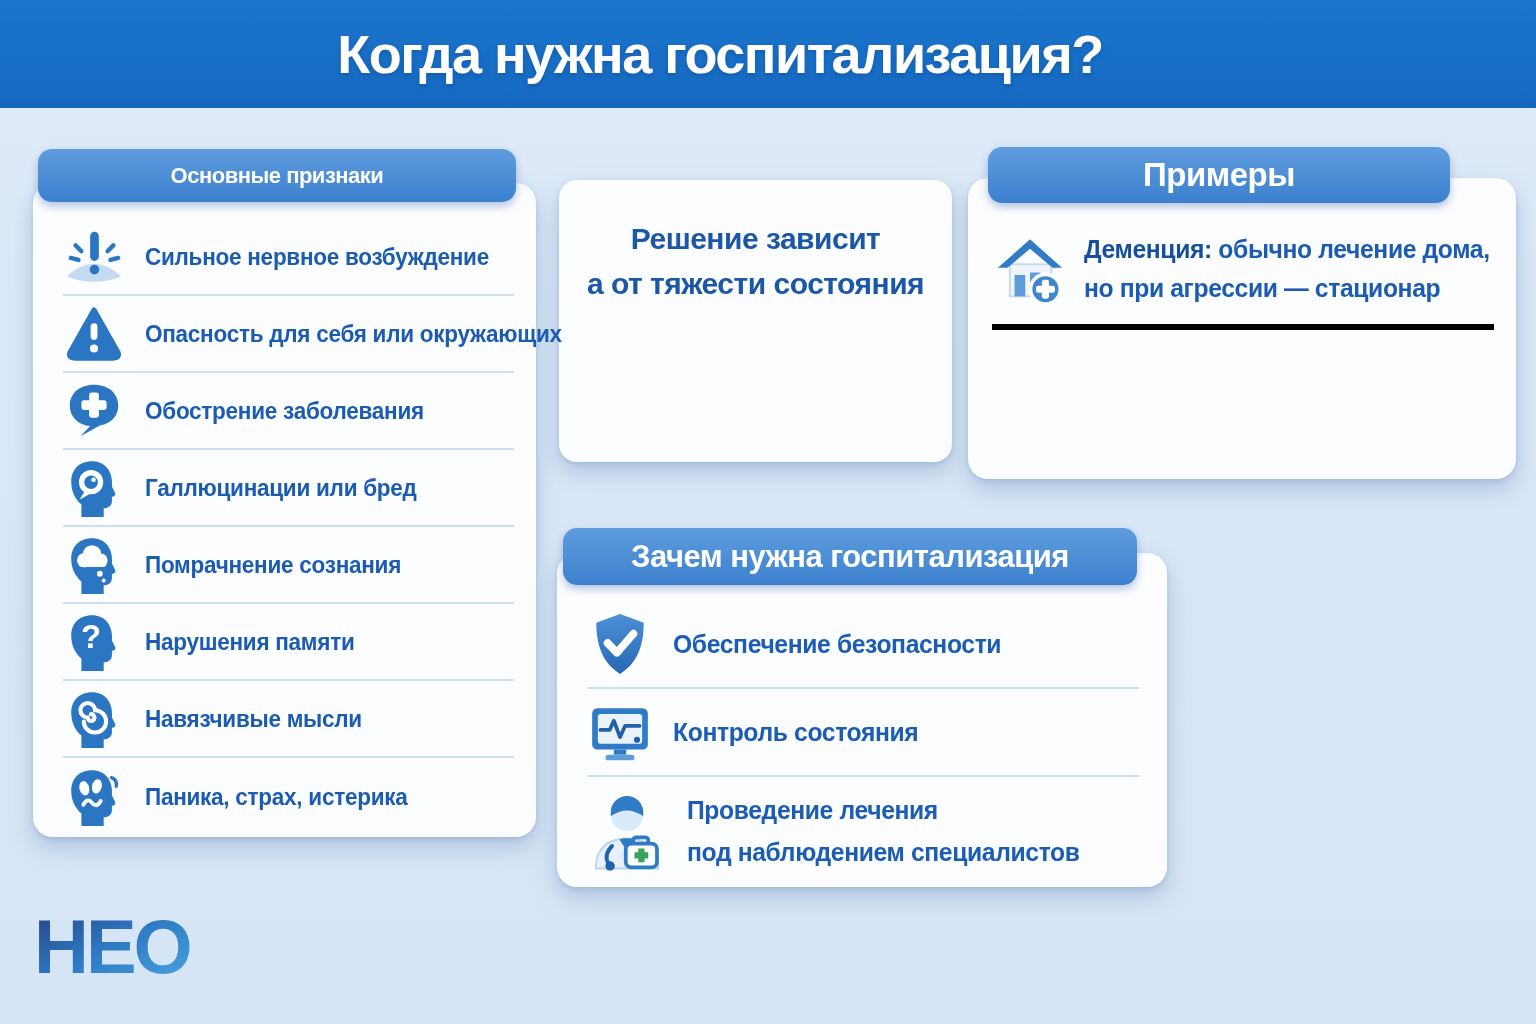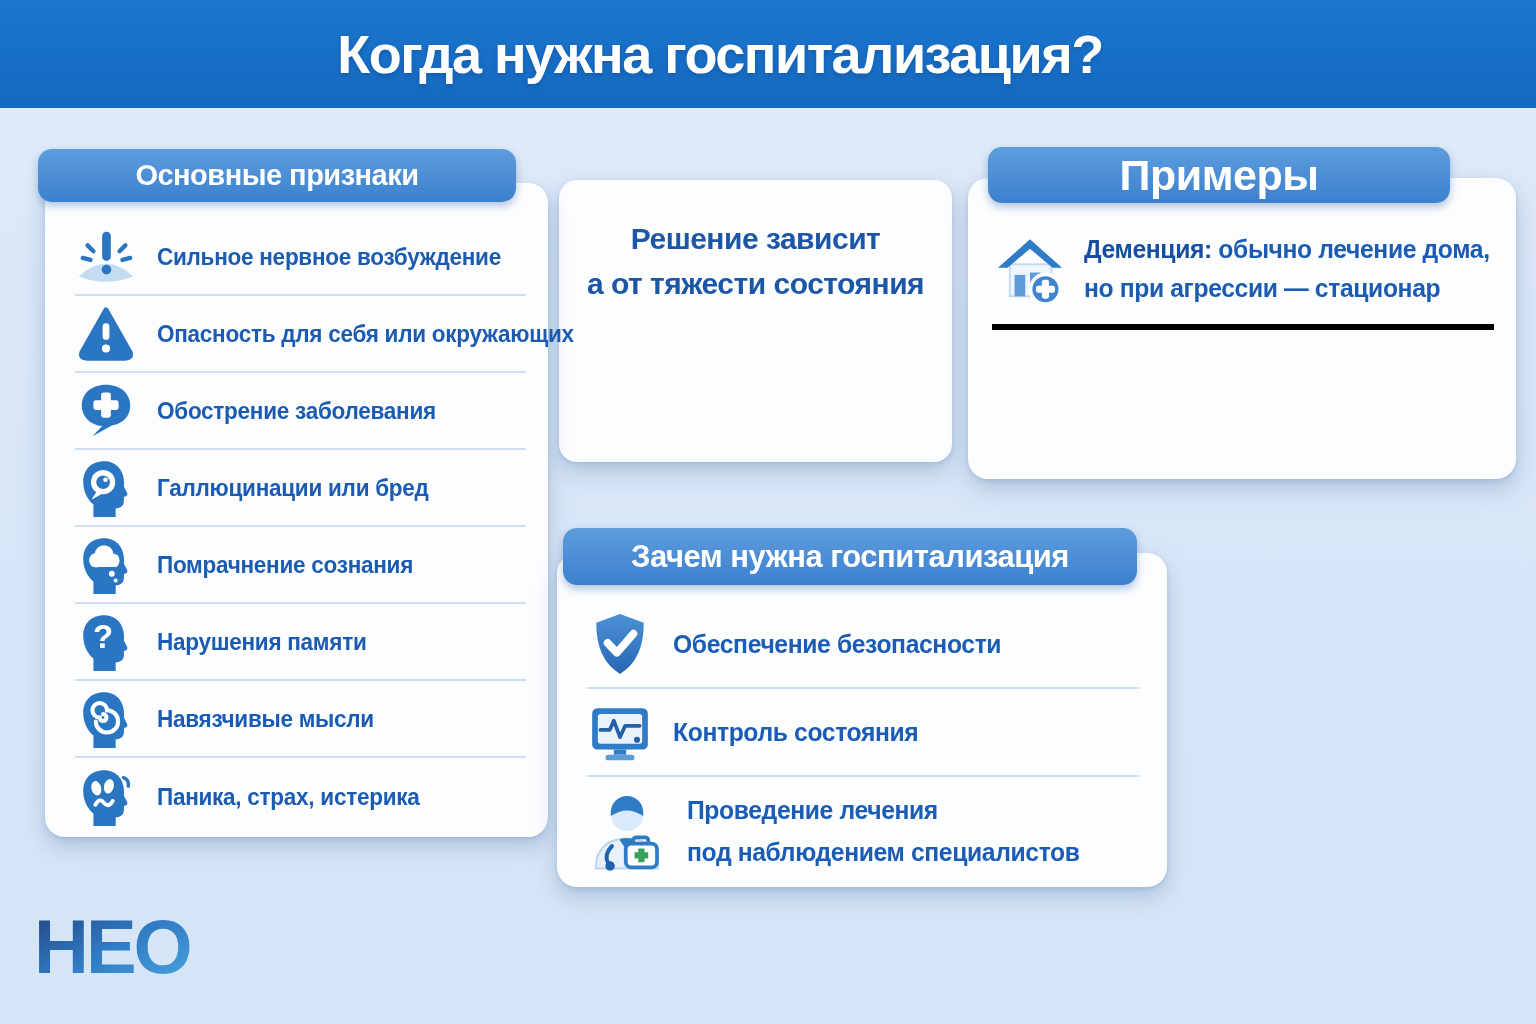--- a/index.html
+++ b/index.html
@@ -26,40 +26,40 @@
     box-sizing:border-box;
   }
   .pill{
     position:absolute;z-index:3;border-radius:14px;
     background:linear-gradient(180deg,#5e9cdd 0%,#3c80ce 100%);
     box-shadow:0 4px 8px rgba(35,85,160,.35);
     display:flex;align-items:center;justify-content:center;
     color:#fff;font-weight:700;letter-spacing:-0.5px;
   }
   
-  .signs-pill{left:38px;top:149px;width:478px;height:53px;font-size:29px;}
-  .signs-card{left:33px;top:183px;width:503px;height:654px;padding:36px 22px 8px 30px;z-index:1;margin-left:12px;}
+  .signs-pill{left:38px;top:149px;width:478px;height:53px;font-size:22px;}
+  .signs-card{left:33px;top:183px;width:503px;height:654px;padding:36px 22px 8px 30px;z-index:1;}
   .sign-row{
     display:flex;align-items:center;gap:20px;height:77px;
     border-bottom:2px solid #cddff0;box-sizing:border-box;
   }
   .sign-row:last-child{border-bottom:none;}
   .sign-row .ic{width:62px;height:62px;flex:0 0 62px;}
   .sign-label{
     color:#1b5cb2;font-size:24.5px;font-weight:700;white-space:nowrap;
     transform:scaleX(.92);transform-origin:left center;letter-spacing:-0.3px;
   }
   
   .decision-card{left:559px;top:180px;width:393px;height:282px;border-radius:18px;text-align:center;padding-top:36px;}
   .decision-line{color:#1c56a7;font-size:30px;font-weight:800;line-height:45px;letter-spacing:-0.5px;}
   .scale-wrap{position:absolute;left:0;top:352px;width:393px;display:flex;align-items:flex-start;justify-content:center;}
   .hr-side{width:70px;height:2px;background:#b5cde7;margin-top:24px;}
   .scale-svg{width:168px;height:108px;margin:0 6px;}
   
-  .examples-pill{left:988px;top:147px;width:462px;height:56px;font-size:43px;}
+  .examples-pill{left:988px;top:147px;width:462px;height:56px;font-size:33px;}
   .examples-card{left:968px;top:178px;width:548px;height:301px;padding:44px 22px 10px 24px;z-index:1;}
   .ex-item{display:flex;align-items:center;gap:16px;padding:8px 0;}
   .ex-item.first{border-bottom:6px solid #000000;padding-bottom:16px;margin-bottom:16px;}
   .ex-item .ic{width:76px;height:76px;flex:0 0 76px;}
   .ex-text{
     color:#1b5cb2;font-size:26px;font-weight:600;line-height:39px;white-space:nowrap;
     transform:scaleX(.95);transform-origin:left center;letter-spacing:-0.4px;
   }
   .ex-text b{font-weight:800;color:#164f9f;}
   

